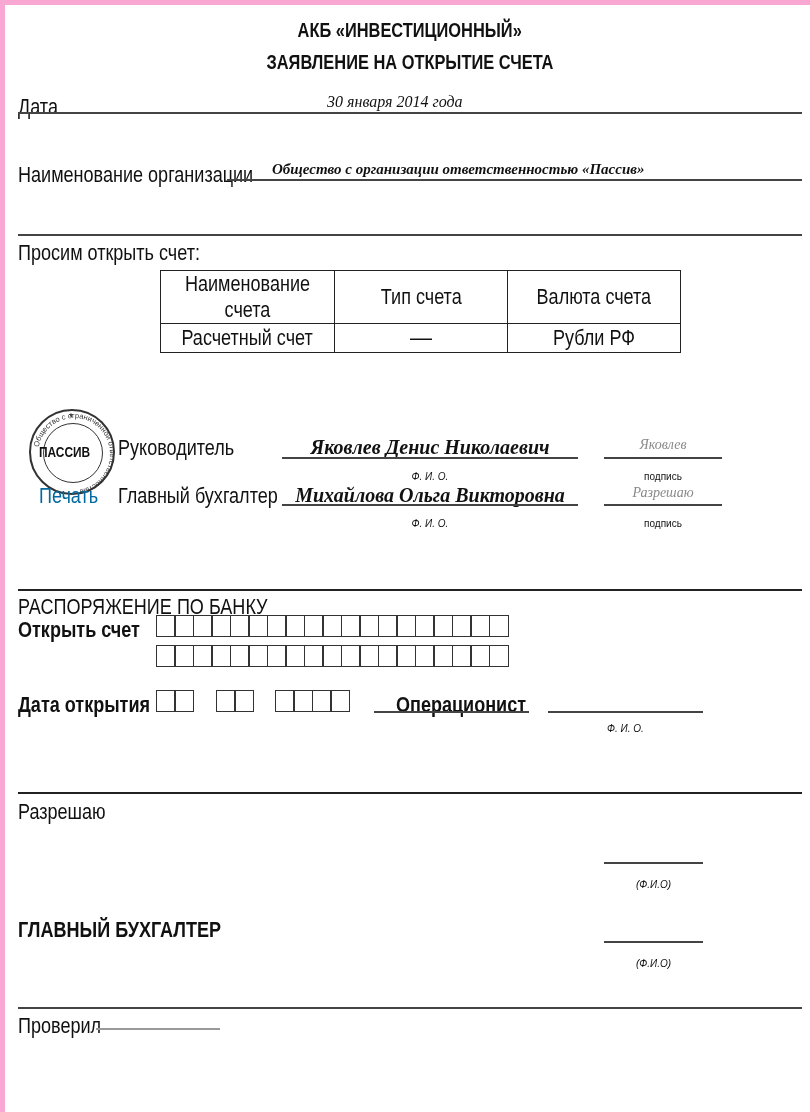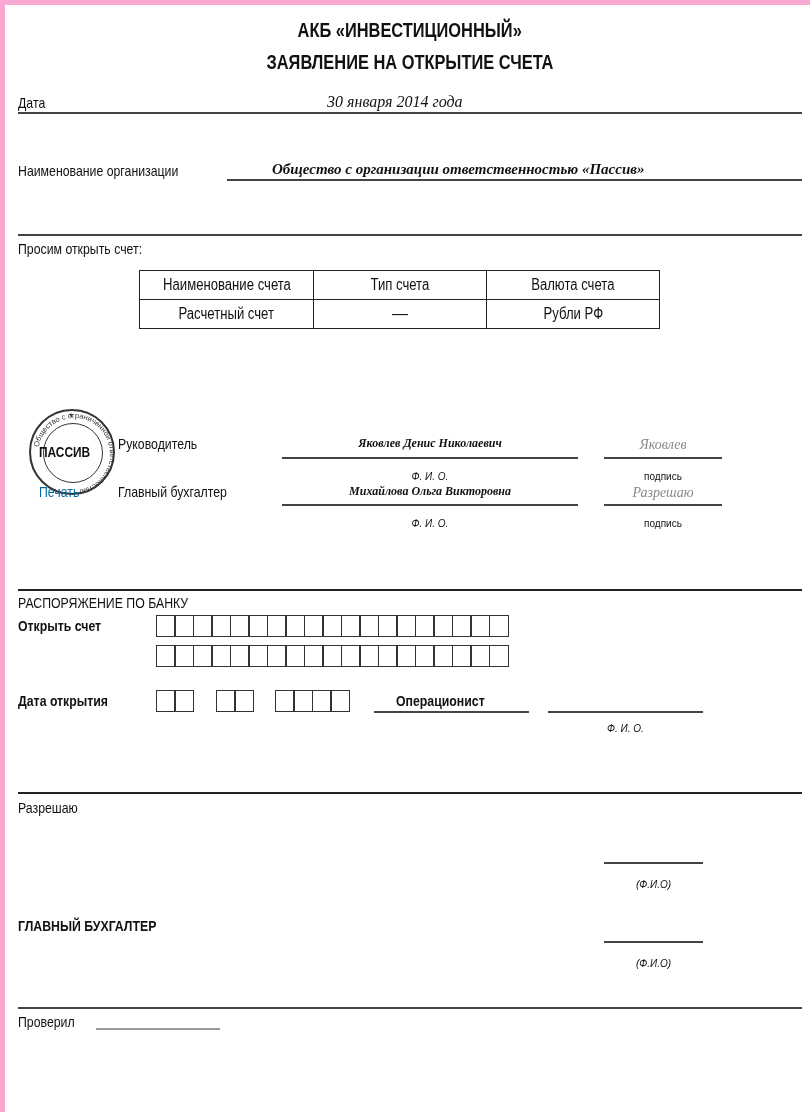--- a/index.html
+++ b/index.html
@@ -1,29 +1,29 @@
 <!DOCTYPE html>
 <html><head>
 <meta charset="utf-8">
 <style>
   html,body{margin:0;padding:0;background:#fff;}
   body{width:810px;height:1112px;position:relative;overflow:hidden;font-family:"Liberation Sans",sans-serif;color:#111;}
   .page{position:absolute;left:0;top:0;width:808px;height:1110px;border:5px solid #f9a8d4;box-sizing:content-box;}
   .abs{position:absolute;white-space:nowrap;}
   .cond{transform-origin:left top;transform:scaleX(0.82);display:inline-block;}
   .title{font-weight:bold;font-size:20px;}
-  .lbl{font-size:15px;}
+  .lbl{font-size:22px;}
   .bold{font-weight:bold;}
   .hline{position:absolute;height:1px;background:#333;}
   .hline.thick{height:2px;background:#444;}
   .serif-i{font-family:"Liberation Serif",serif;font-style:italic;font-size:16px;}
-  .serif-bi{font-family:"Liberation Serif",serif;font-style:italic;font-weight:bold;font-size:12px;}
+  .serif-bi{font-family:"Liberation Serif",serif;font-style:italic;font-weight:bold;font-size:20px;}
   .tiny{font-size:10px;font-style:italic;margin-top:8px;}
   .sig{font-family:"Liberation Serif",serif;font-style:italic;font-size:14px;color:#888;}
-  table.acc{position:absolute;left:134px;top:265px;border-collapse:collapse;font-size:16px;}
+  table.acc{position:absolute;left:155px;top:265px;border-collapse:collapse;font-size:22px;}
   table.acc td{border:1.5px solid #222;height:28px;text-align:center;padding:0;}
   .boxes{position:absolute;display:flex;}
   .boxes div{width:18px;height:20px;border:1.5px solid #333;margin-left:-1.5px;}
   .stamp{position:absolute;left:24px;top:404px;width:86px;height:86px;border-radius:50%;border:2px solid #333;box-sizing:border-box;}
   .stamp .inner{position:absolute;left:12px;top:12px;width:58px;height:58px;border-radius:50%;border:1.5px solid #333;}
   .stamp .name{position:absolute;left:8px;top:33px;font-weight:bold;font-size:14px;transform:scaleX(0.85);transform-origin:left top;}
   .stamp .star{position:absolute;left:38px;top:1px;font-size:10px;}
   .stamp .ring{position:absolute;left:0;top:0;}
 </style>
 </head>

